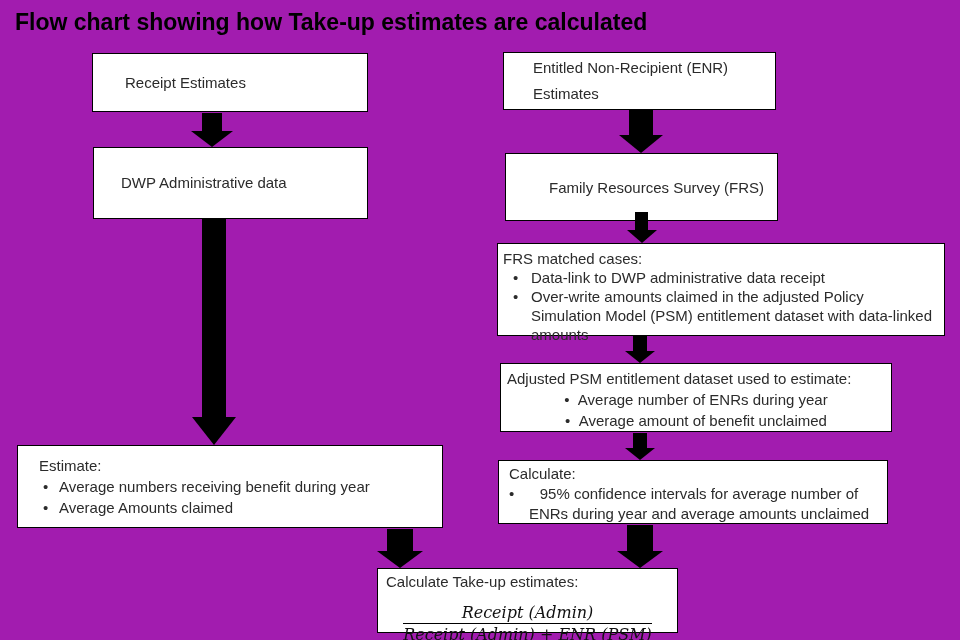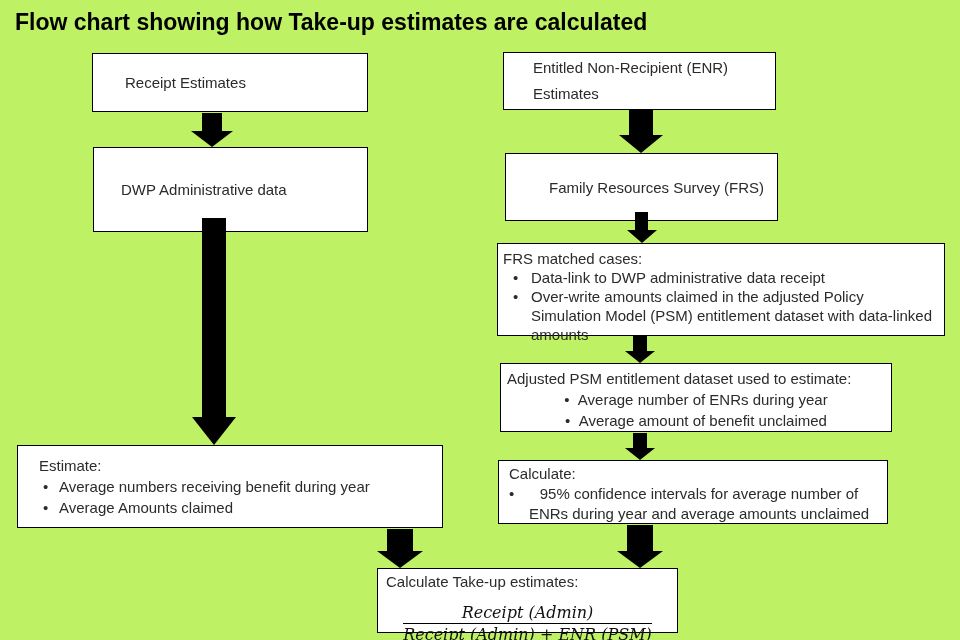--- a/index.html
+++ b/index.html
@@ -1,17 +1,17 @@
 <!DOCTYPE html>
 <html><head>
 <meta charset="utf-8">
 <style>
   html,body{margin:0;padding:0;background:#fff;}
   #canvas{
-    position:relative;width:960px;height:640px;background:#bef264;
+    position:relative;width:960px;height:640px;background:#a21caf;
     font-family:"Liberation Sans", sans-serif;color:#2b2b2b;overflow:hidden;
   }
   .page-title{
     position:absolute;left:15px;top:9px;font-size:23px;line-height:26px;
     font-weight:bold;color:#000;letter-spacing:0px;white-space:nowrap;
   }
   .box{
     position:absolute;background:#fff;border:1.6px solid #000;box-sizing:border-box;
     font-size:15px;line-height:20px;color:#2b2b2b;
   }
@@ -48,21 +48,21 @@
 
   <div class="box vcenter" style="left:92px;top:53px;width:276px;height:59px;padding-left:32px;">
     <div>Receipt Estimates</div>
   </div>
 
   <div class="arrow" style="left:191px;top:113px;width:42px;height:34px;">
     <div class="shaft" style="width:20px;"></div>
     <div class="head" style="border-width:16px 21px 0 21px;"></div>
   </div>
 
-  <div class="box vcenter" style="left:93px;top:147px;width:275px;height:85px;padding-left:27px;">
+  <div class="box vcenter" style="left:93px;top:147px;width:275px;height:72px;padding-left:27px;">
     <div>DWP Administrative data</div>
   </div>
 
   <div class="arrow" style="left:192px;top:218px;width:44px;height:227px;">
     <div class="shaft" style="width:24px;"></div>
     <div class="head" style="border-width:28px 22px 0 22px;"></div>
   </div>
 
   <div class="box" style="left:17px;top:445px;width:426px;height:83px;padding:9px 8px 0 21px;line-height:21px;">
     <div>Estimate:</div>

